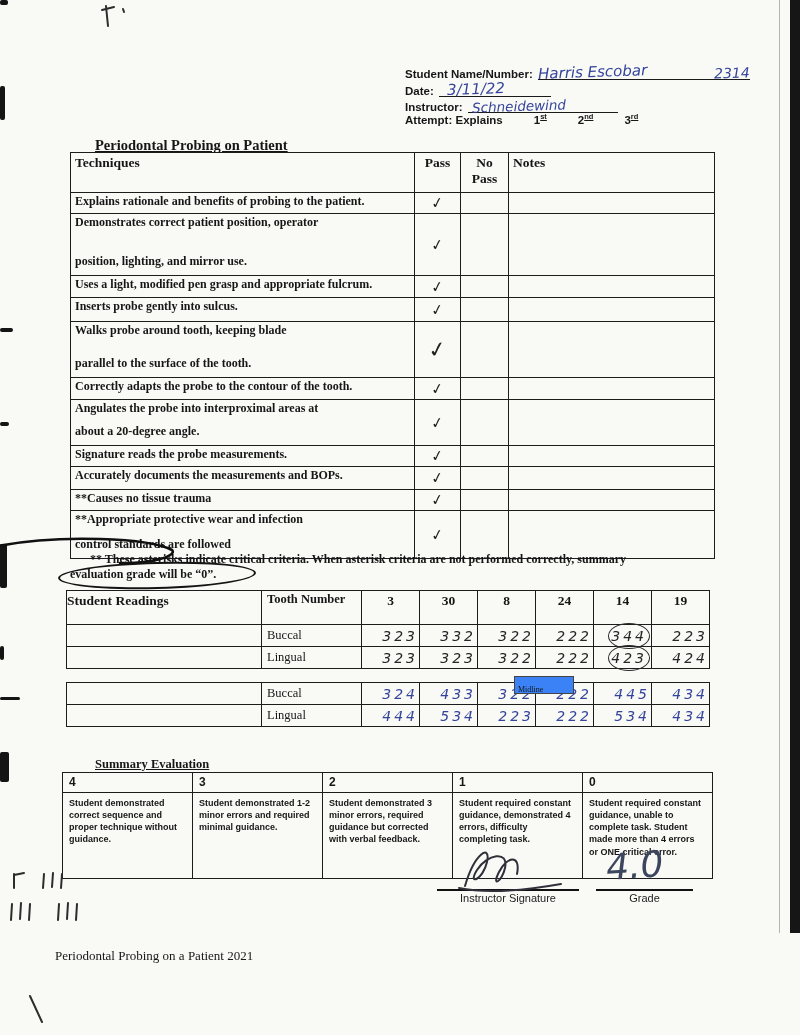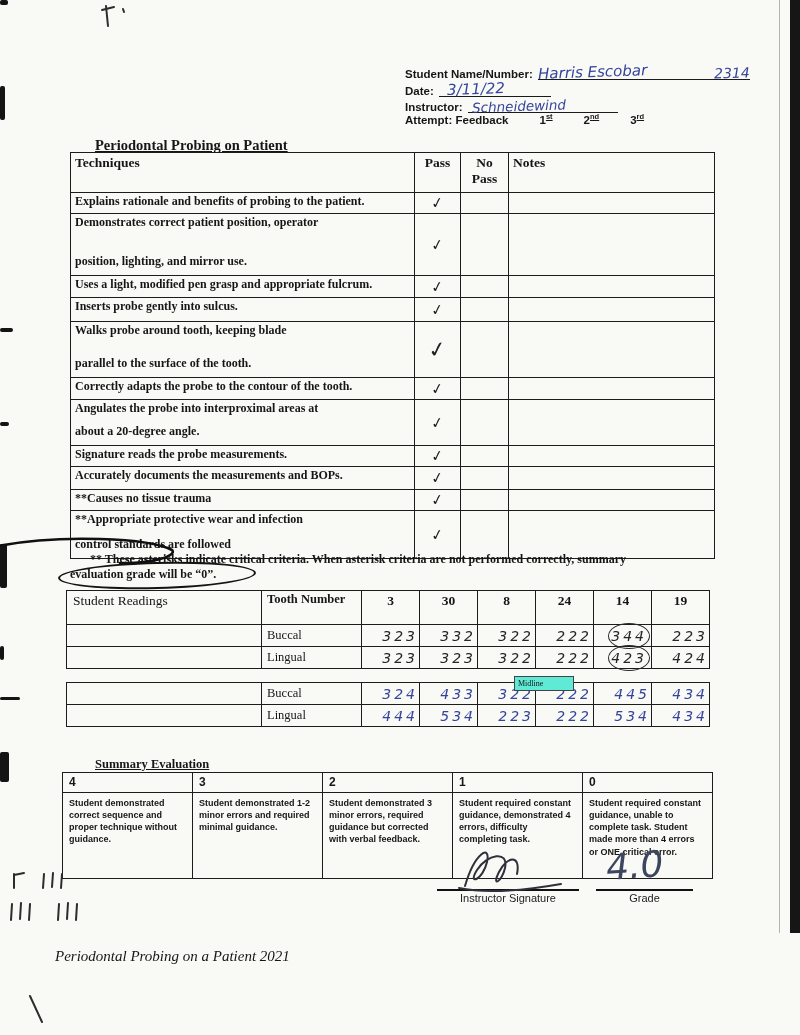--- a/index.html
+++ b/index.html
@@ -45,45 +45,45 @@
          transform:rotate(-10deg);color:#1f1f1f;}
 
   .note{position:absolute;left:70px;top:552px;width:640px;font-weight:bold;font-size:12px;line-height:1.28;}
   .note .n1{margin-left:20px;}
   .pen-oval{position:absolute;left:58px;top:562px;width:198px;height:27px;border:2px solid #141414;
             border-radius:50%;transform:rotate(-1.5deg);z-index:6;}
   .swoosh{position:absolute;left:0;top:526px;z-index:6;}
   .swoosh path{stroke:#101010;stroke-width:2.6;fill:none;stroke-linecap:round;}
 
   
-  .readings .rtitle{font-weight:normal;font-size:13.5px;padding:2px 6px;vertical-align:top;}
+  .readings .rtitle{font-weight:bold;font-size:13.5px;padding:2px 0;vertical-align:top;}
   .readings .tooth-label{font-weight:bold;font-size:12.5px;padding:1px 5px;vertical-align:top;line-height:1.25;}
   .readings .tooth-num{font-weight:bold;font-size:13.5px;text-align:center;vertical-align:top;padding-top:2px;}
   .readings .rowlab{font-size:12.5px;padding:0 5px;}
   .readings .hwcell{text-align:right;vertical-align:middle;overflow:visible;}
   .readings .hw{font-size:14px;letter-spacing:3px;white-space:nowrap;}
   .circle{border:1.6px solid #2a2a2a;border-radius:50%;padding:4px 2px;}
   .stamp{position:absolute;left:514px;top:676px;width:60px;height:15px;border:1px solid #444;
-         font-size:8px;font-family:"Liberation Serif",serif;padding:2px 3px;background:#5eead4;z-index:4;}
+         font-size:8px;font-family:"Liberation Serif",serif;padding:8px 3px;background:#3b82f6;z-index:4;}
 
   
   .sum-title{position:absolute;left:95px;top:757px;font-weight:bold;font-size:12.5px;text-decoration:underline;}
   .summary{left:62px;top:772px;width:650px;}
   .summary .shead{font-family:"Liberation Sans",sans-serif;font-weight:bold;font-size:12px;
                   padding:2px 6px;vertical-align:top;height:20px;}
   .summary .sbody{font-family:"Liberation Sans",sans-serif;font-weight:bold;font-size:9px;
                   padding:4px 6px;vertical-align:top;line-height:1.35;height:86px;}
 
   .sigline{position:absolute;background:#111;height:1.5px;}
   .siglabel{position:absolute;font-family:"Liberation Sans",sans-serif;font-size:11px;color:#222;text-align:center;}
   .grade-val{position:absolute;left:606px;top:845px;font-family:"DejaVu Sans",sans-serif;font-style:italic;
              font-size:36px;color:#3c465e;transform:rotate(-4deg);}
   .sig-scribble path{stroke:#30303a;stroke-width:2;fill:none;stroke-linecap:round;}
 
-  .footer{position:absolute;left:55px;top:948px;font-size:15px;font-style:italic;}
+  .footer{position:absolute;left:55px;top:948px;font-size:13px;}
 </style>
 </head>
 <body>
 
 <div class="page">
 
   <div class="blob" style="left:0;top:0;width:8px;height:5px;"></div>
   <div class="blob" style="left:0;top:86px;width:5px;height:34px;"></div>
   <div class="blob" style="left:0;top:328px;width:13px;height:4px;"></div>
   <div class="blob" style="left:0;top:422px;width:9px;height:4px;"></div>
@@ -117,21 +117,21 @@
   </div>
 
   <div class="frow" style="left:405px;top:96px;">
     <span>Instructor:</span>
     <span class="fline" style="width:150px;padding-left:4px;">
       <span class="hw blue fname" style="font-size:13.5px;">Schneidewind</span>
     </span>
   </div>
 
   <div class="frow" style="left:405px;top:112px;">
-    <span>Attempt: Feedback</span>
+    <span>Attempt: Explains</span>
     <span class="ord"><span>1</span><sup>st</sup></span>
     <span class="ord"><span>2</span><sup>nd</sup></span>
     <span class="ord"><span>3</span><sup>rd</sup></span>
   </div>
 
   <div class="title">Periodontal Probing on Patient</div>
 
   <table class="tech">
     <colgroup>
         <col style="width:344px;">

